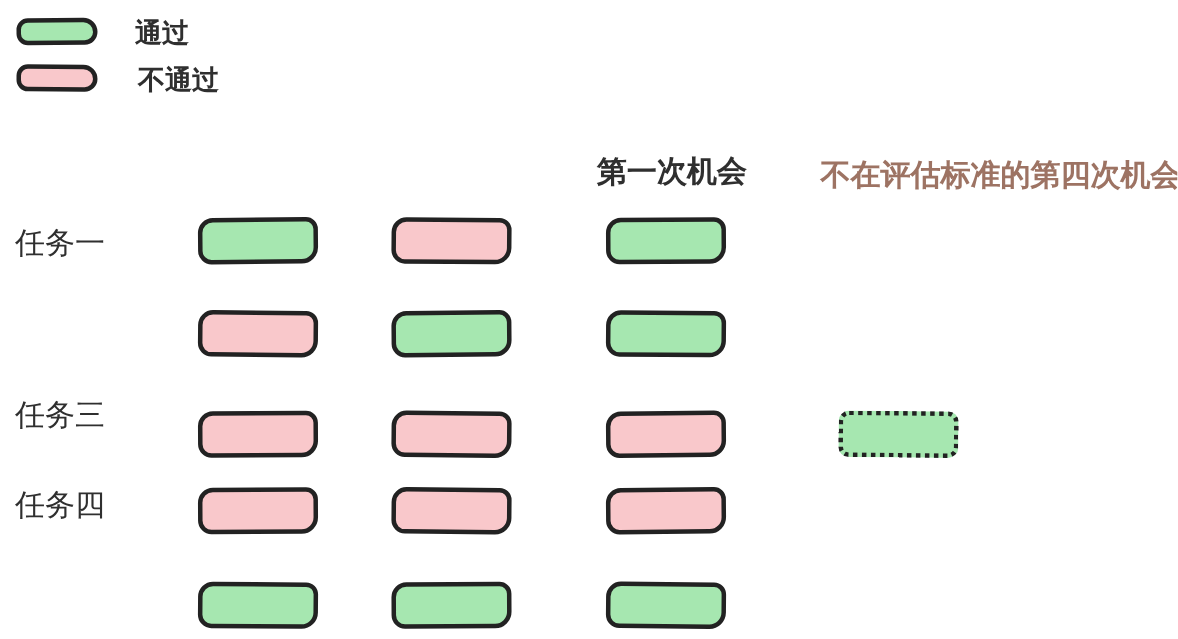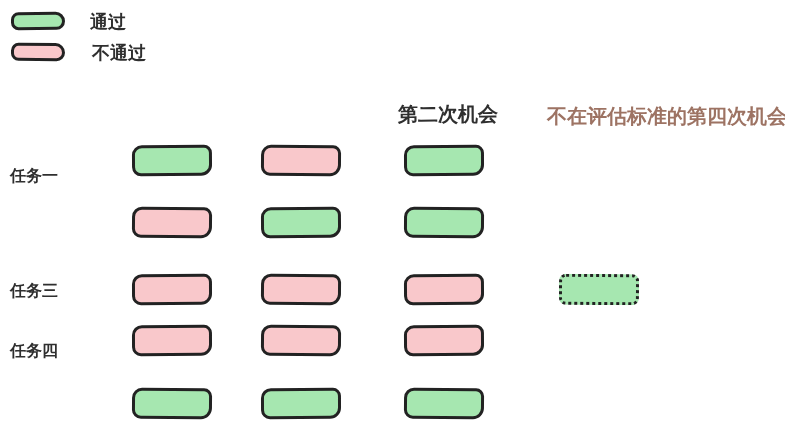--- a/index.html
+++ b/index.html
@@ -46,24 +46,23 @@
   .ch1 { left: 170px; }
   .ch2 { left: 308px; transform: translateX(-50%) rotate(0.3deg); }
   .ch3 { left: 448px; top: 101px; transform: translateX(-50%) rotate(-0.4deg); }
   .ch4 { left: 667px; color: var(--accent, #9d7363); }
 
   
   .row-label {
     position: absolute;
     left: 10px;
     transform: translateY(-50%);
-    font-size: 16px;
-    font-weight: 700;
+    font-size: 20px;
+    font-weight: 400;
     white-space: nowrap;
-    margin-top: 14px;
   }
   .rl1 { top: 162px; }
   .rl2 { top: 222px; }
   .rl3 { top: 277px; }
   .rl4 { top: 337px; }
   .rl5 { top: 403px; }
 
   
   .cell {
     position: absolute;
@@ -85,21 +84,21 @@
 
 <div class="canvas">
 
   <div class="legend">
     <div class="swatch pass ls1"></div>
     <span class="legend-label ll1">通过</span>
     <div class="swatch fail ls2"></div>
     <span class="legend-label ll2">不通过</span>
   </div>
 
-  <span class="col-header ch3">第二次机会</span>
+  <span class="col-header ch3">第一次机会</span>
   <span class="col-header ch4">不在评估标准的第四次机会</span>
 
   <span class="row-label rl1">任务一</span>
   <span class="row-label rl3">任务三</span>
   <span class="row-label rl4">任务四</span>
 
   <div class="grid">
       <div class="cell pass" style="left: 132px; top: 145px;"></div>
       <div class="cell fail" style="left: 261px; top: 145px;"></div>
       <div class="cell pass" style="left: 404px; top: 145px;"></div>

